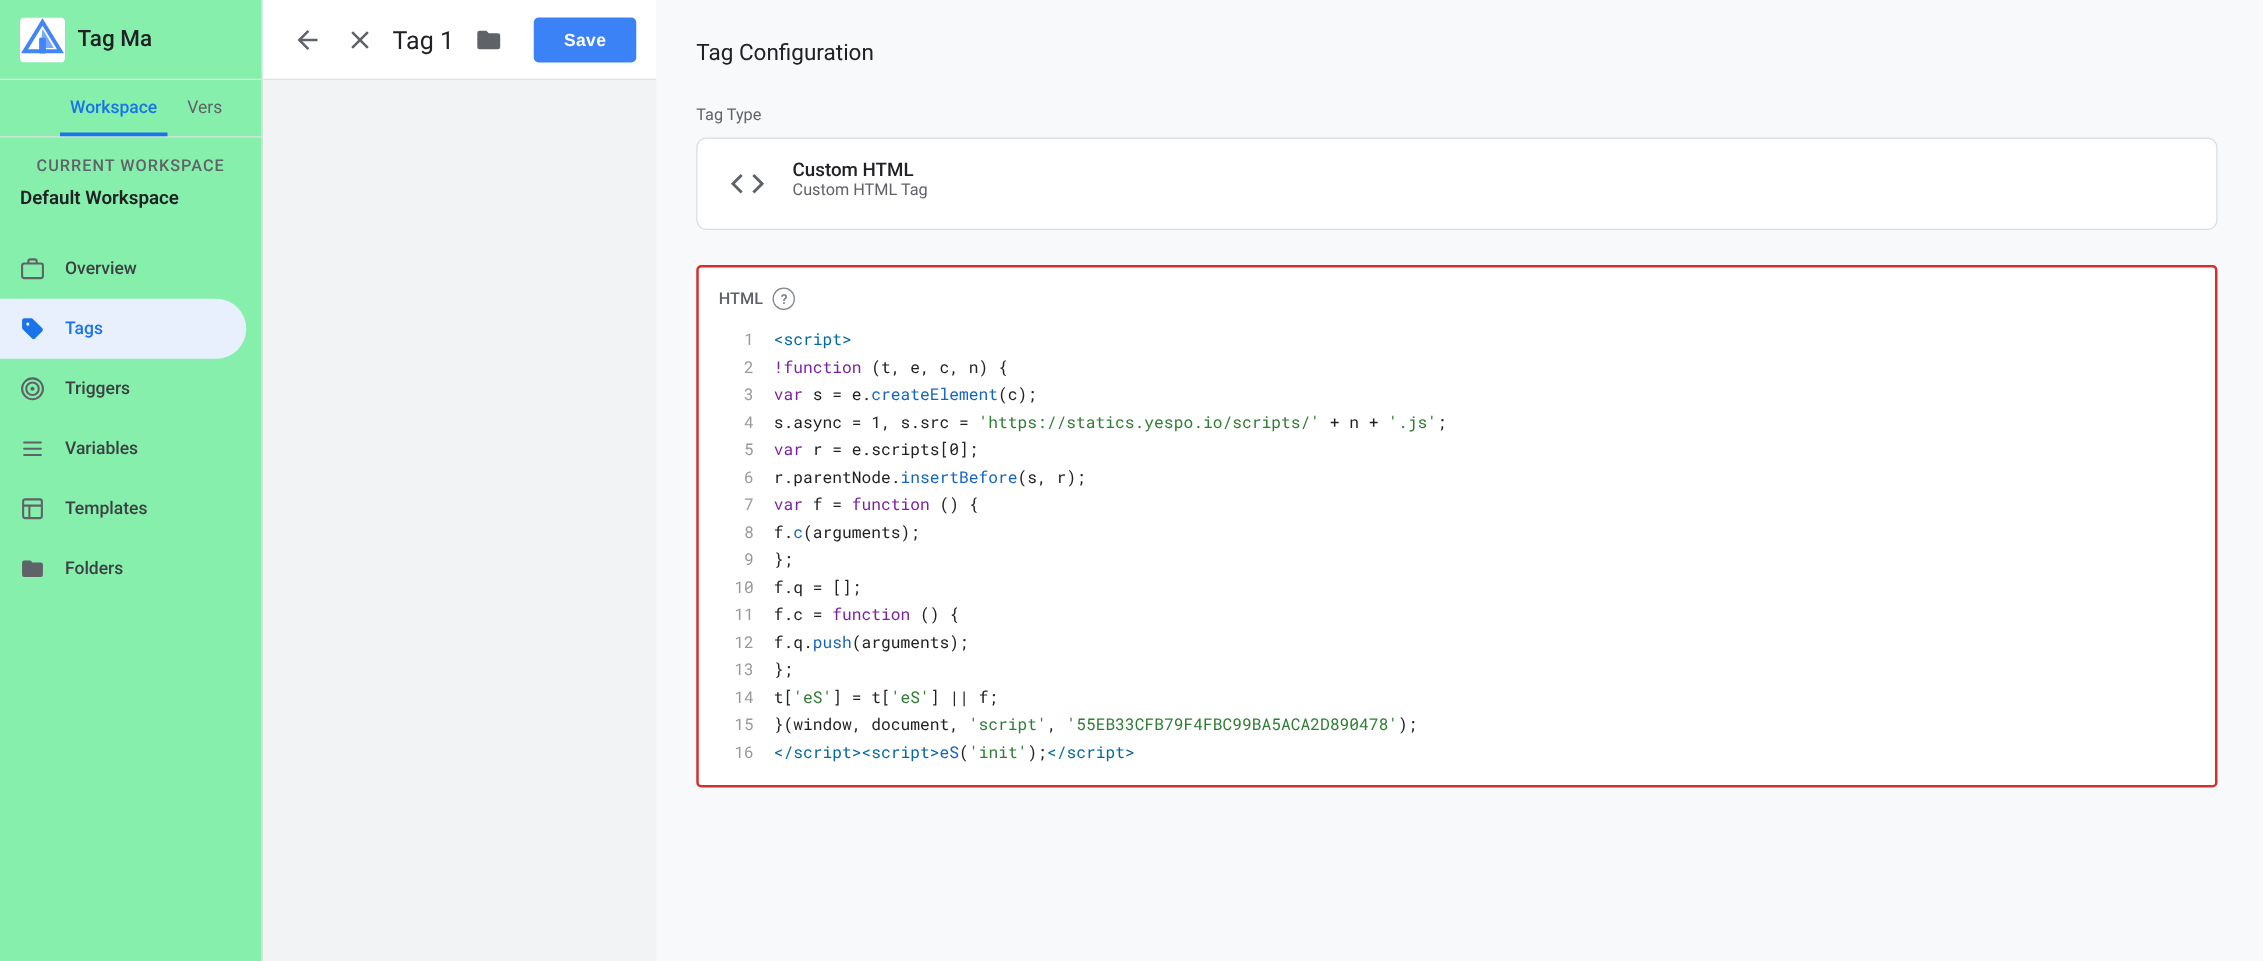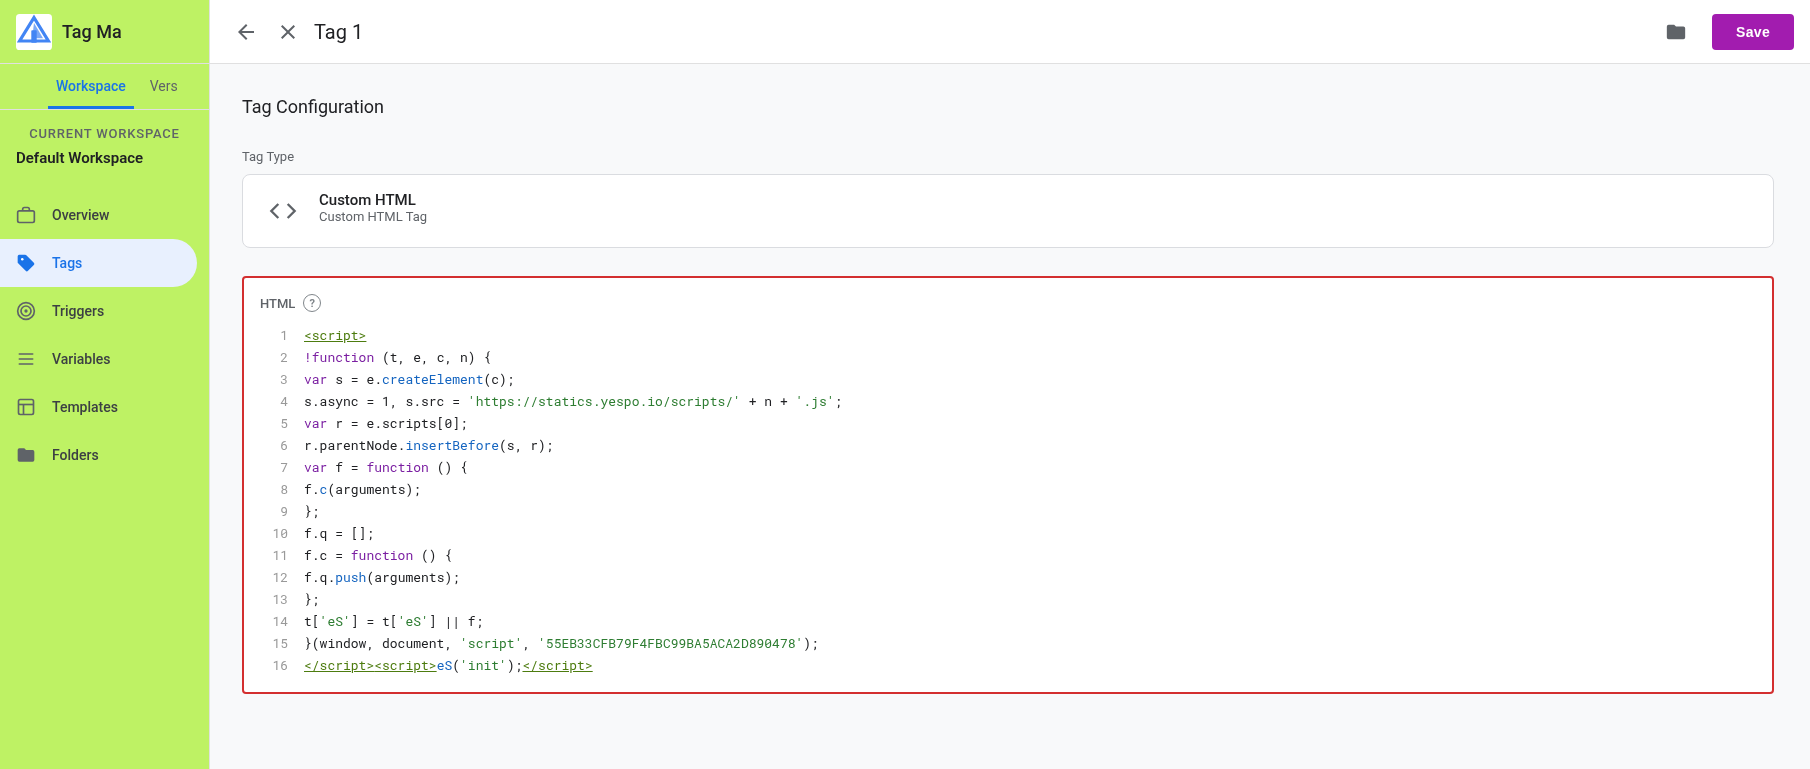--- a/index.html
+++ b/index.html
@@ -1,21 +1,21 @@
 <!DOCTYPE html>
 <html><head>
   <meta charset="utf-8">
   <style>
     * { box-sizing: border-box; margin: 0; padding: 0; }
     body { font-family: 'Google Sans', Roboto, Arial, sans-serif; background: #f1f3f4; display: flex; height: 769px; overflow: hidden; }
 
     
     .sidebar {
       width: 210px;
-      background: #bef264;
+      background: #86efac;
       display: flex;
       flex-direction: column;
       height: 100%;
       border-right: 1px solid #e0e0e0;
       flex-shrink: 0;
     }
     .sidebar-header {
       display: flex;
       align-items: center;
       padding: 0 16px;
@@ -96,21 +96,21 @@
       display: flex;
       align-items: center;
       justify-content: center;
       flex-shrink: 0;
     }
 
     
     .main-wrapper {
       flex: 1;
       display: flex;
-      flex-direction: column;
+      flex-direction: row;
       overflow: hidden;
     }
     .main-header {
       background: #fff;
       height: 64px;
       display: flex;
       align-items: center;
       padding: 0 16px;
       border-bottom: 1px solid #e0e0e0;
       flex-shrink: 0;
@@ -148,21 +148,21 @@
       height: 40px;
       display: flex;
       align-items: center;
       justify-content: center;
       cursor: pointer;
       color: #5f6368;
       border-radius: 50%;
       margin-left: 8px;
     }
     .save-btn {
-      background: #a21caf;
+      background: #3b82f6;
       color: #fff;
       border: none;
       border-radius: 4px;
       padding: 0 24px;
       height: 36px;
       font-size: 14px;
       font-weight: 600;
       cursor: pointer;
       margin-left: 16px;
       letter-spacing: 0.3px;
@@ -260,21 +260,21 @@
     }
     .line-num {
       color: #999;
       width: 28px;
       text-align: right;
       margin-right: 16px;
       flex-shrink: 0;
       user-select: none;
     }
     .code-content {}
-    .c-tag { color: #4d7c0f; text-decoration: underline; }
+    .c-tag { color: #0369a1; }
     .c-keyword { color: #7b1fa2; }
     .c-string { color: #2e7d32; }
     .c-func { color: #1565c0; }
     .c-plain { color: #202124; }
 
     
     .content-area::-webkit-scrollbar { width: 8px; }
     .content-area::-webkit-scrollbar-track { background: transparent; }
     .content-area::-webkit-scrollbar-thumb { background: #dadce0; border-radius: 4px; }
   </style>

